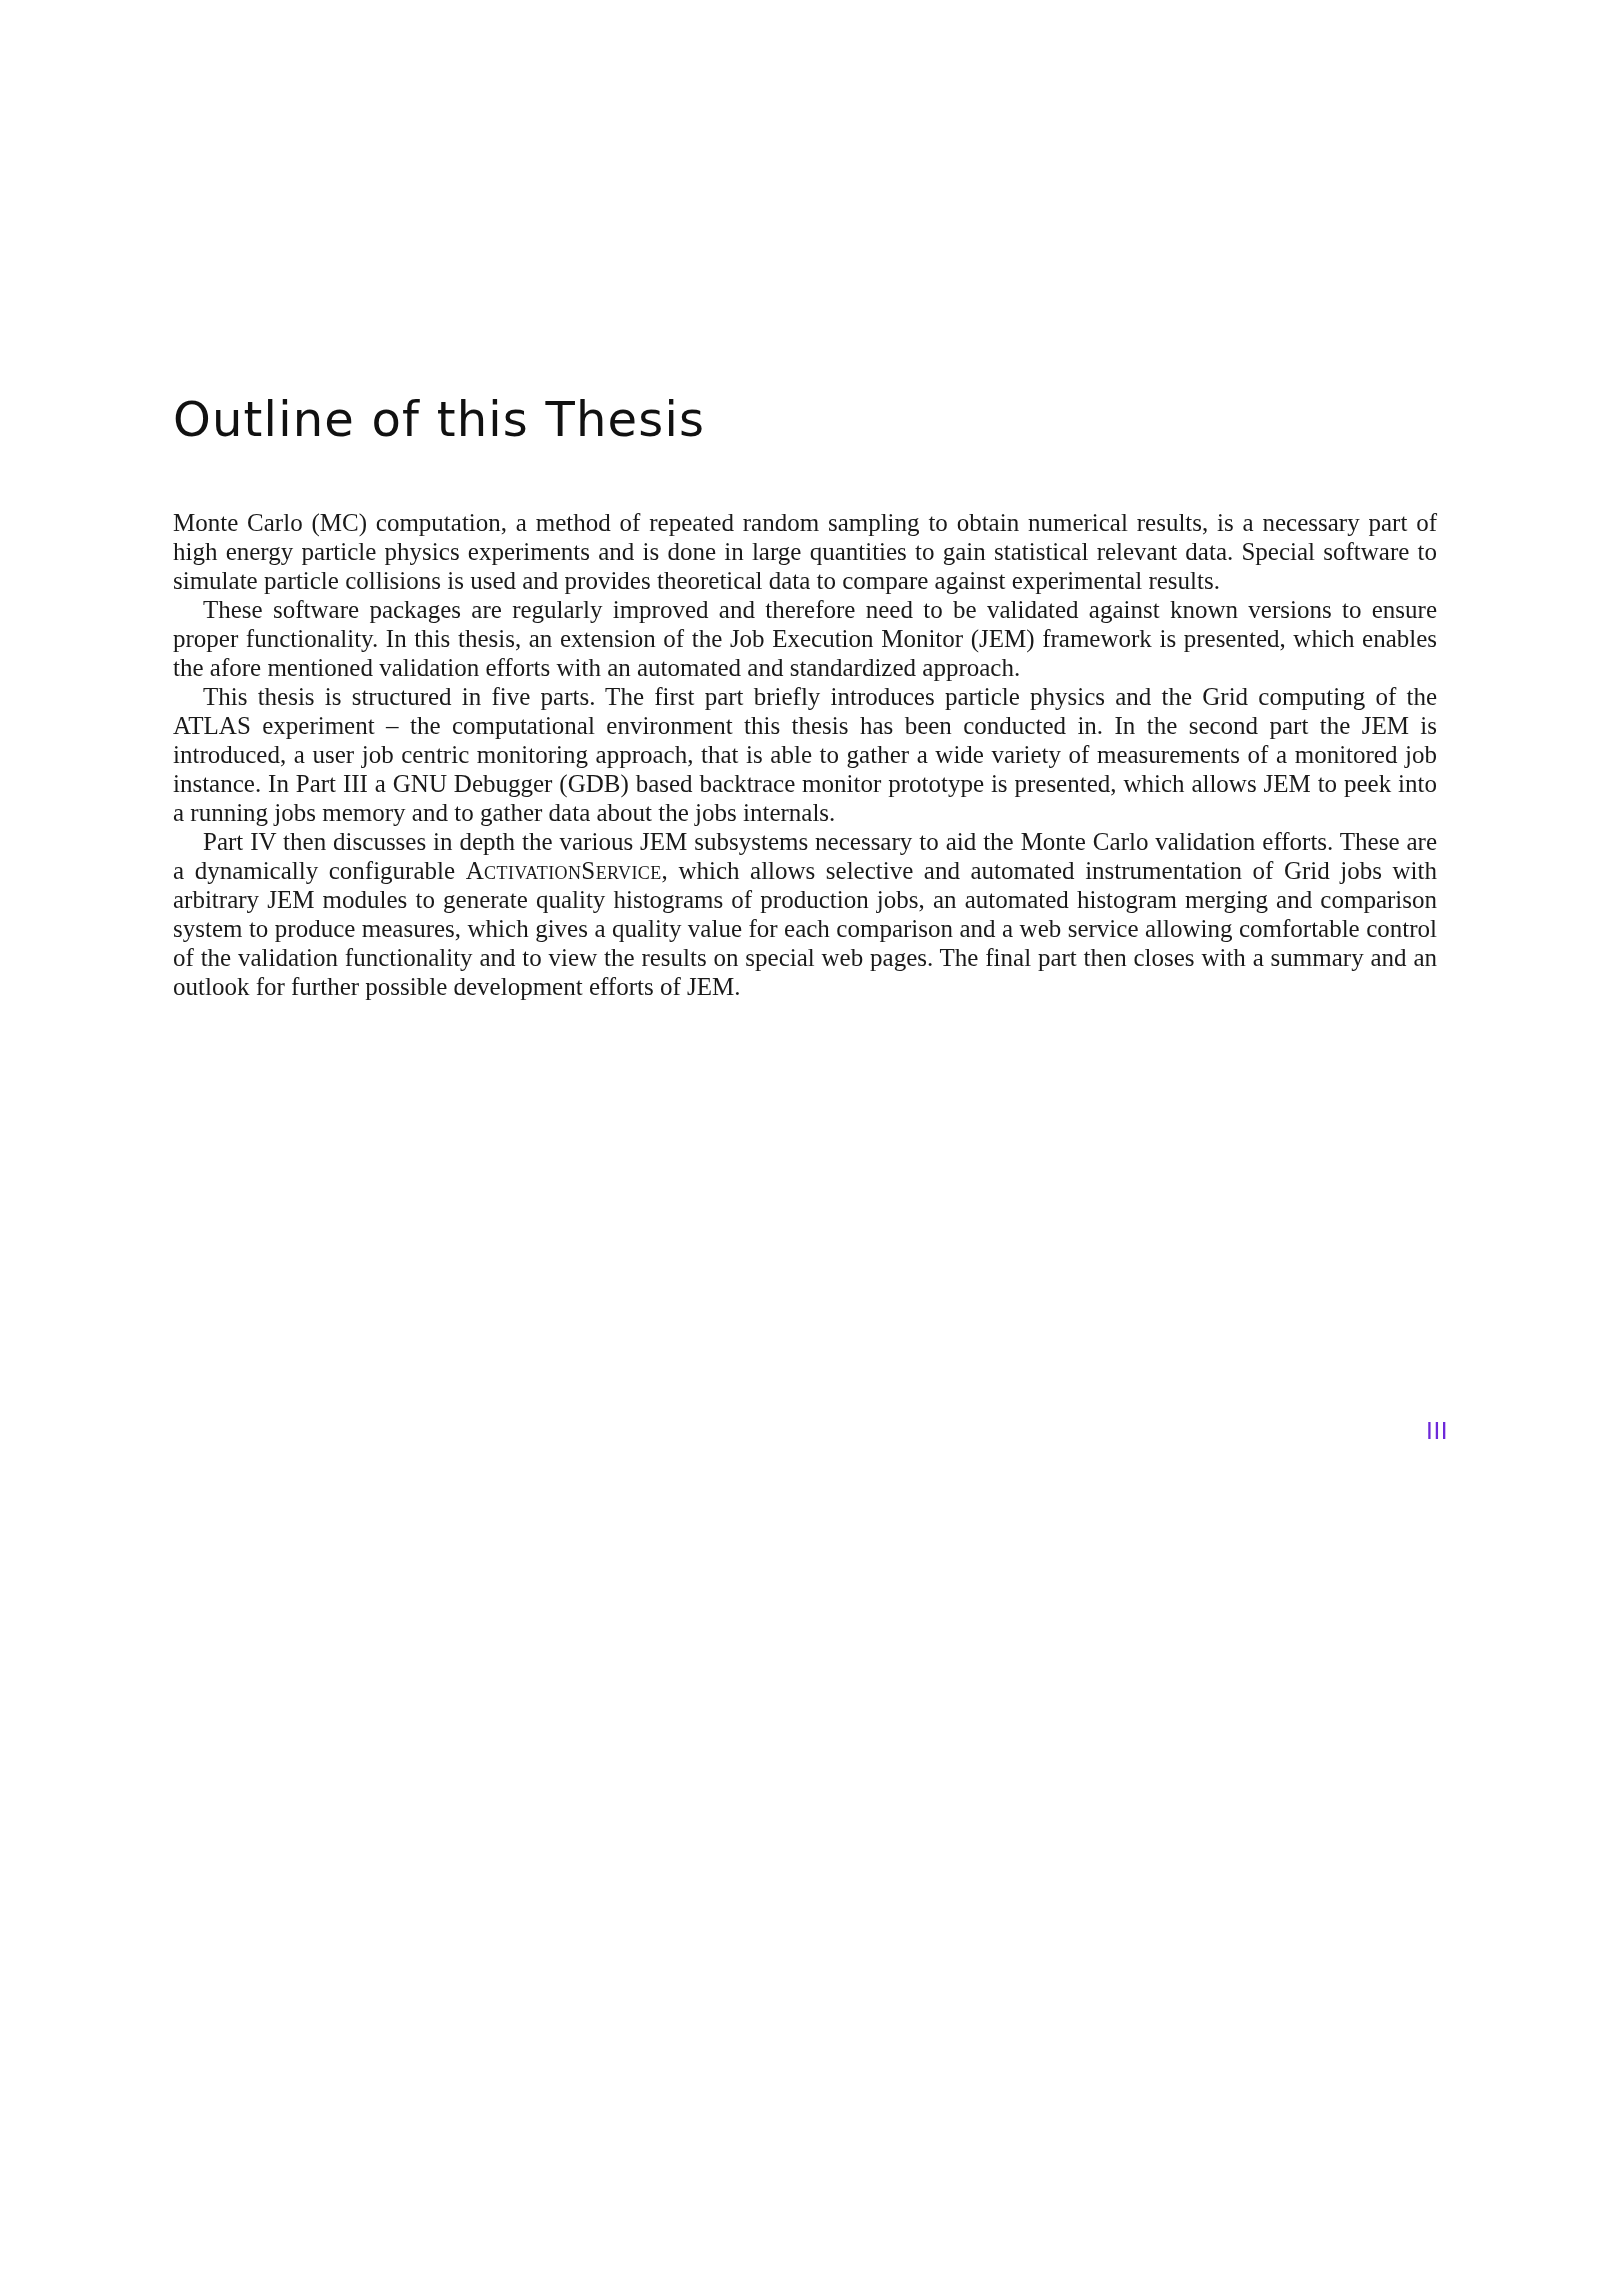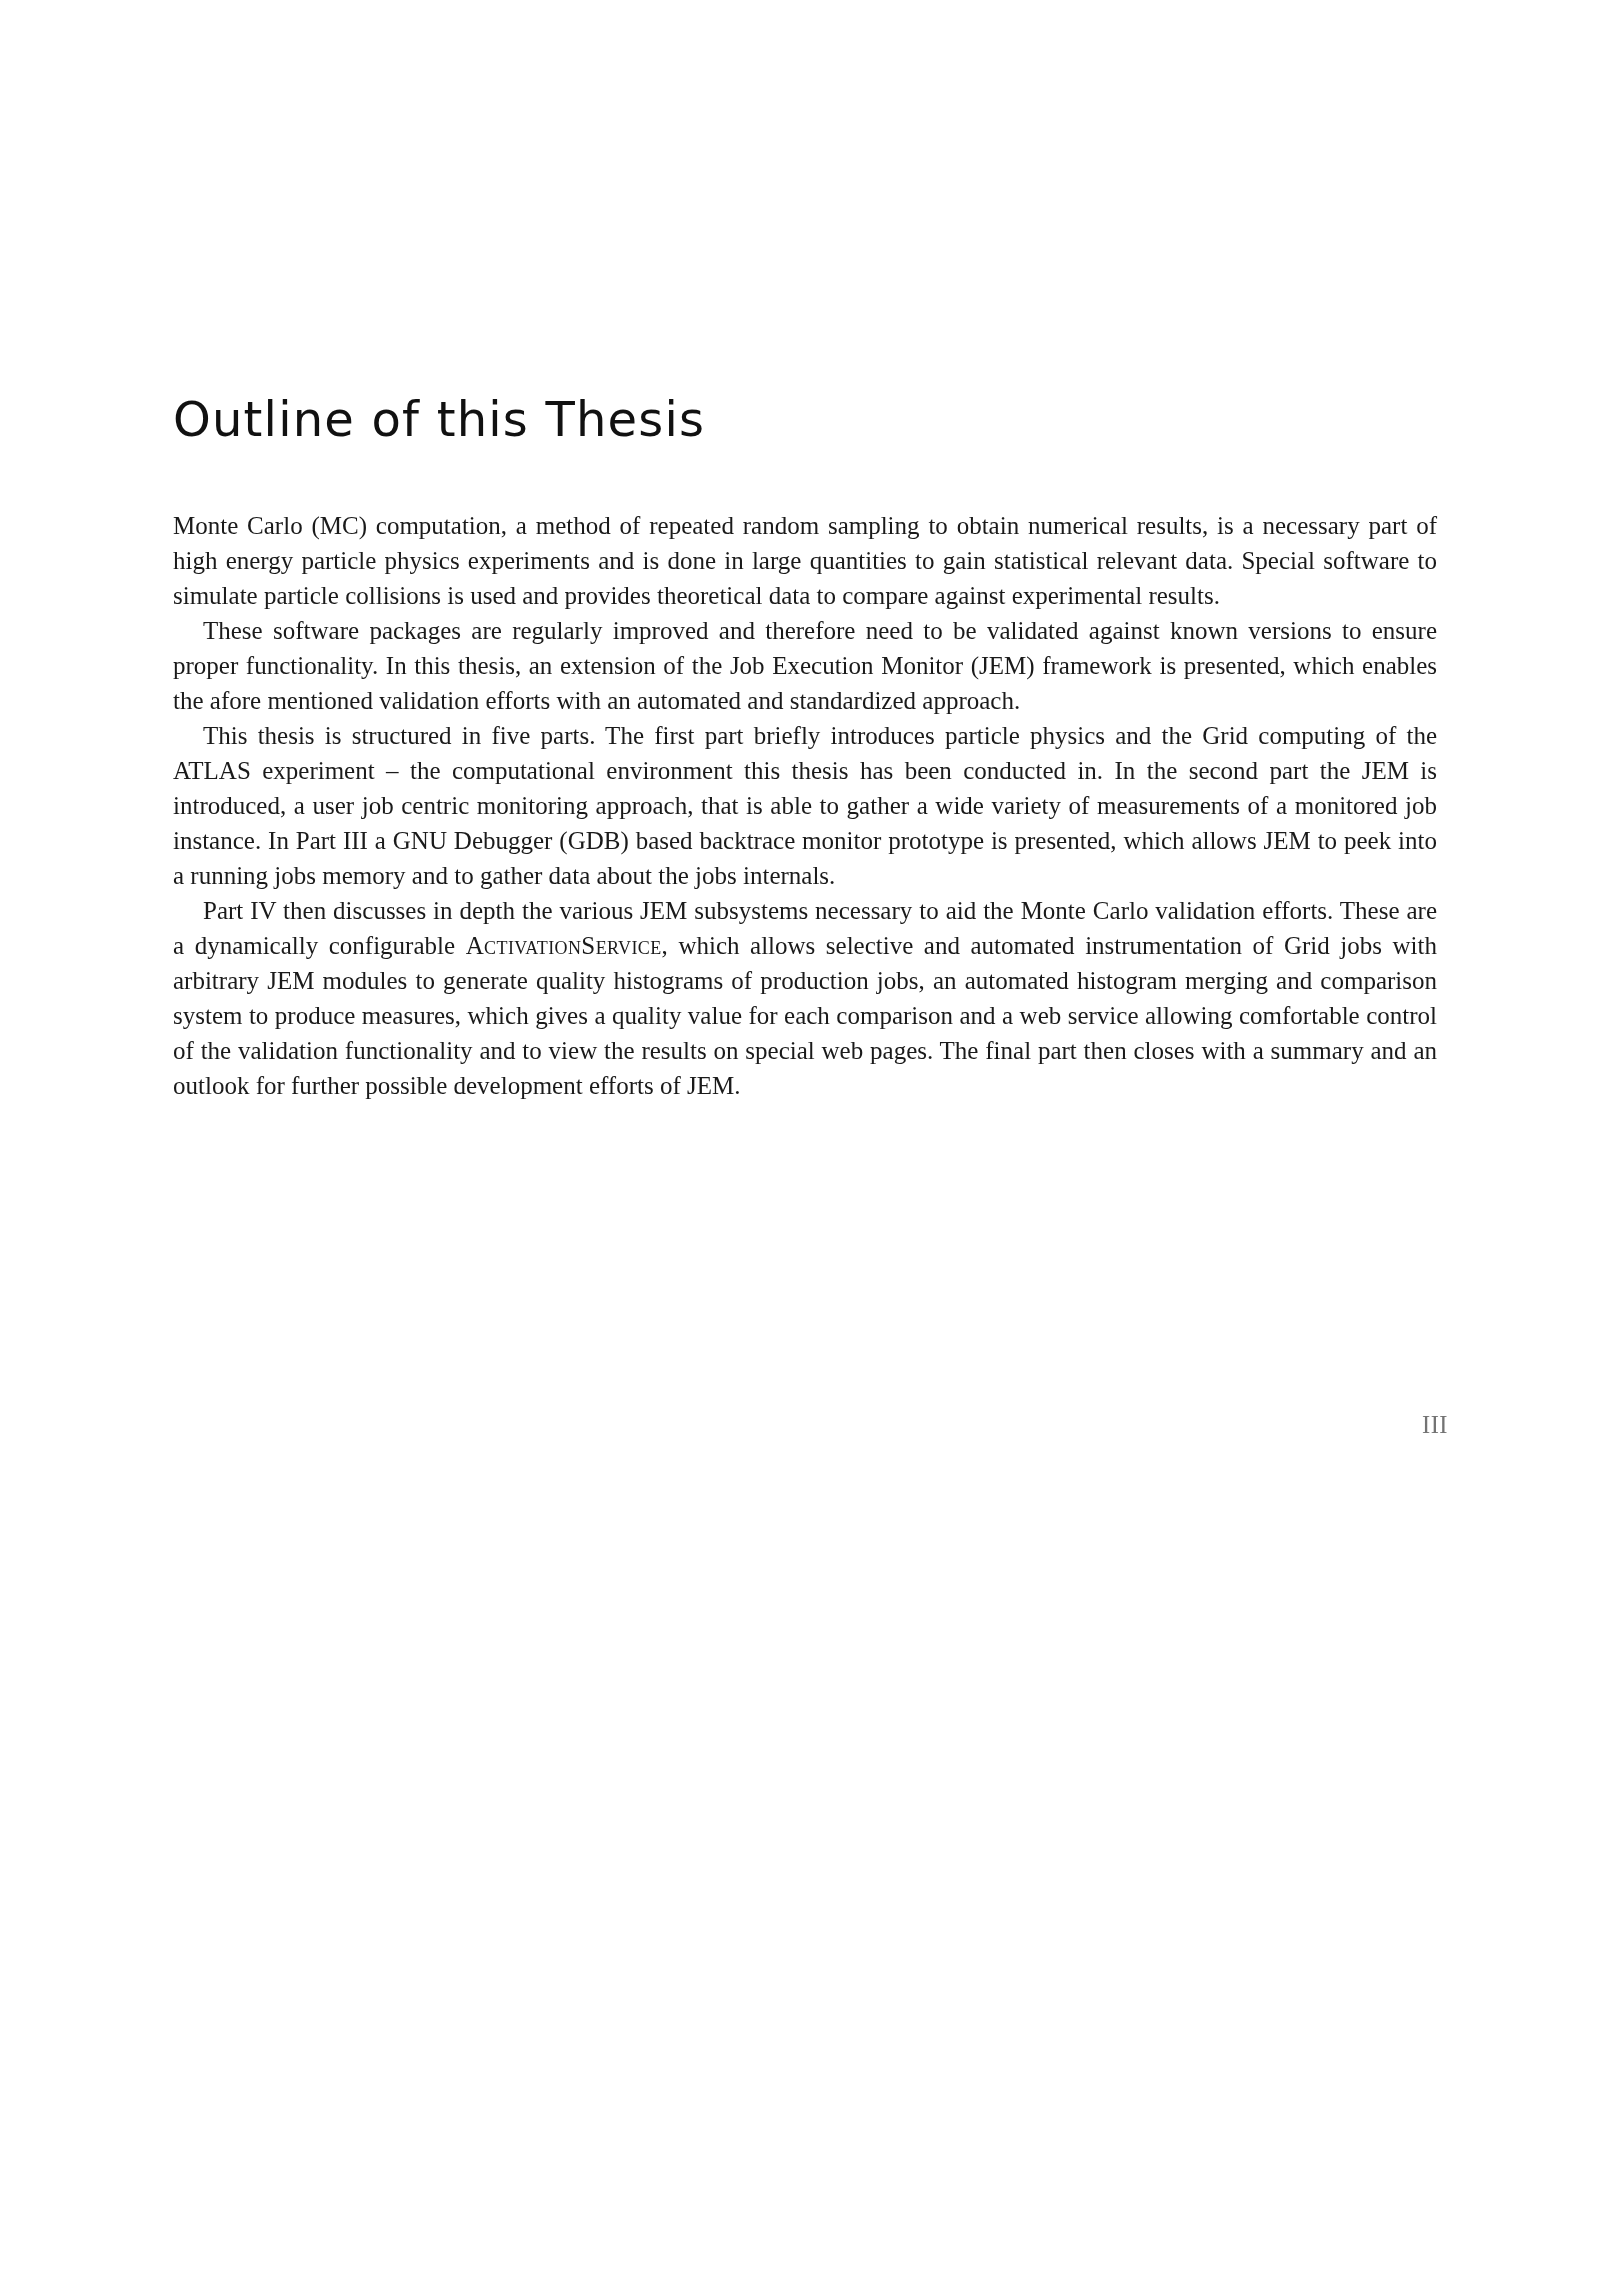--- a/index.html
+++ b/index.html
@@ -26,43 +26,43 @@
     font-weight: 400;
     font-size: 48px;
     letter-spacing: 1.2px;
     color: #111111;
     margin: 0 0 61px 0;
     line-height: 1.15;
   }
   .body-text {
     font-family: "Liberation Serif", serif;
     font-size: 25px;
-    line-height: 35px;
+    line-height: 29px;
     color: #1a1a1a;
     text-align: justify;
     text-justify: inter-word;
     hyphens: auto;
   }
   .body-text p {
     margin: 0;
   }
   .body-text p.indent {
     text-indent: 30px;
   }
   .smallcaps {
     font-variant: small-caps;
     letter-spacing: 0.4px;
   }
   .folio {
     position: absolute;
     right: 173px;
-    bottom: 180px;
-    font-family: Liberation Serif, serif;
+    bottom: 174px;
+    font-family: Liberation Sans, sans-serif;
     font-size: 24.5px;
-    color: #737373;
+    color: #6d28d9;
     letter-spacing: 0.5px;
   }
 </style>
 </head>
 <body>
 
 <div class="page">
 
   <div class="content">
 

